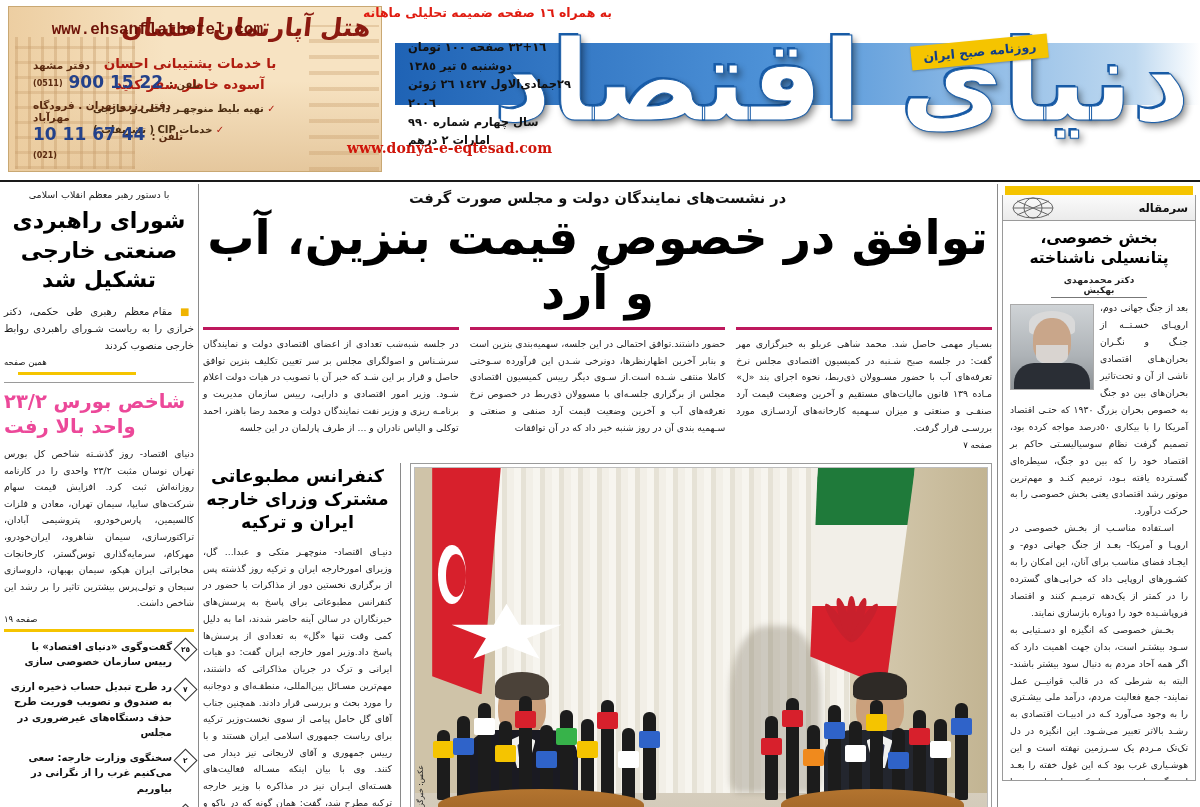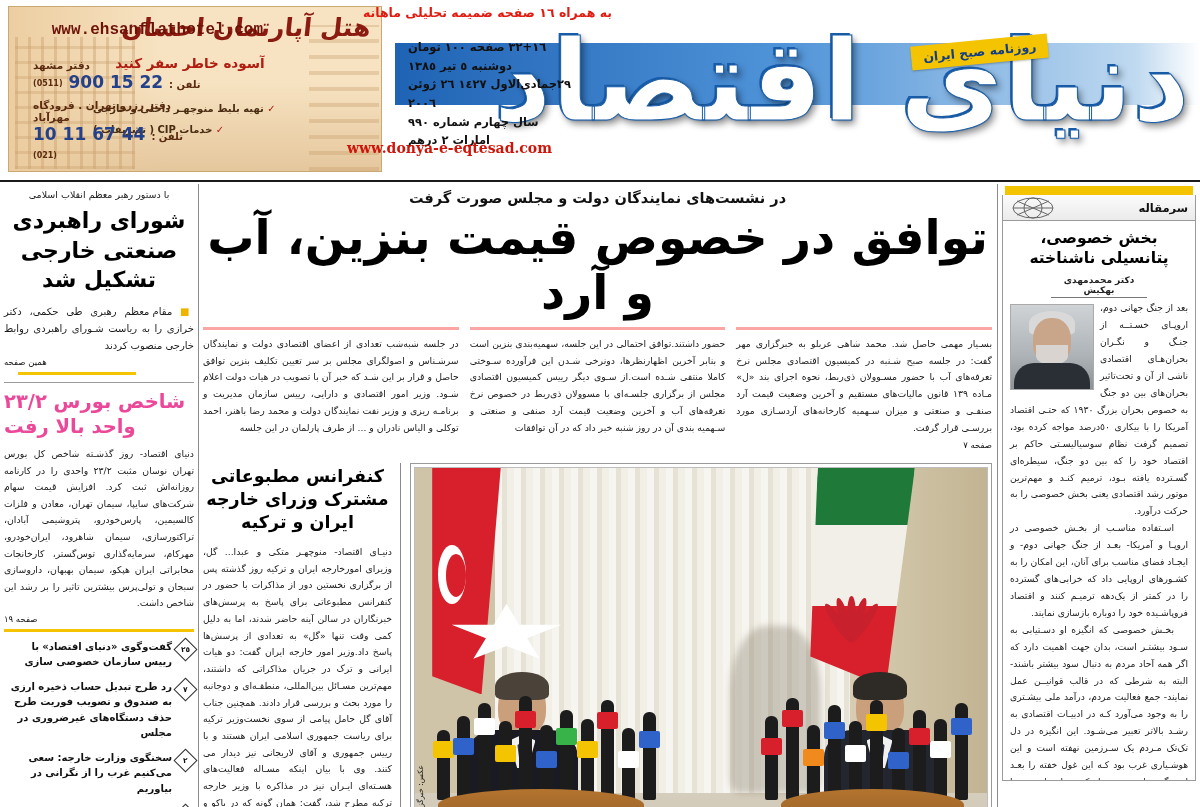--- a/index.html
+++ b/index.html
@@ -163,21 +163,21 @@
   .kicker-C{
     font-size:14.5px;font-weight:bold;text-align:center;color:#111;margin:6px 0 4px;
   }
   .hl-C{
     font-size:47px;font-weight:bold;text-align:center;color:#000;
     line-height:1.18;letter-spacing:-2px;margin:2px 0 6px;
   }
   .lede-wrap{display:flex;gap:11px;margin-top:6px;}
   .lede-col{
     flex:1 1 0;font-size:9.3px;line-height:1.8;text-align:justify;color:#1a1a1a;
-    border-top:3px solid #fca5a5;padding-top:6px;
+    border-top:3px solid #be185d;padding-top:6px;
   }
 
   .photo-row{display:flex;gap:9px;margin-top:9px;}
   .photo-box{
     position:relative;flex:0 0 582px;height:388px;
     border:1px solid #9a9a9a;background:#fff;padding:3px;box-sizing:border-box;
   }
   .credit{
     position:absolute;left:5px;bottom:10px;
     writing-mode:vertical-rl;transform:rotate(180deg);
@@ -334,20 +334,21 @@
 
 <div class="page">
 
   <div class="topband">
 
     <div class="ad">
       <div class="ad-bldg"></div>
       <div class="ad-logo">هتل آپارتمان احسان</div>
       <div class="ad-url">www.ehsanflathotel.com</div>
       <div class="ad-slog">
+        <div>با خدمات پشتیبانی احسان</div>
         <div>آسوده خاطر سفر کنید</div>
       </div>
       <div class="ad-bullets">
         <div>
           <span class="chk">✓</span>
           <span>تهیه بلیط منوچهـر داخلی و خارجی</span>
         </div>
         <div>
           <span class="chk">✓</span>
           <span>خدمات CIP ( تشریفات )</span>

